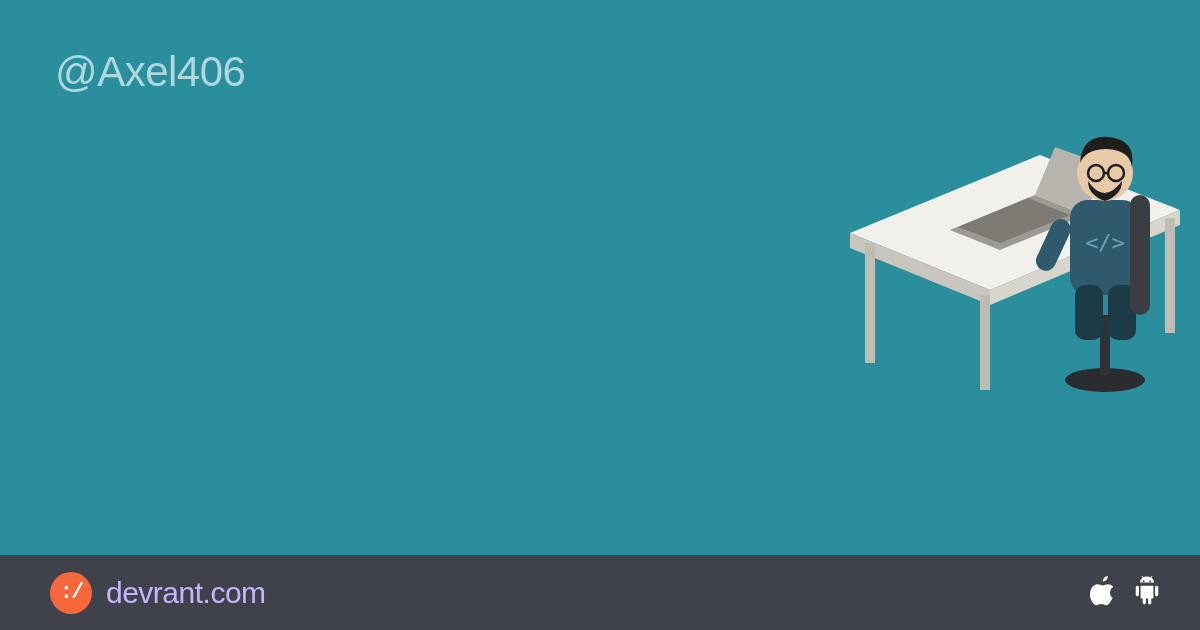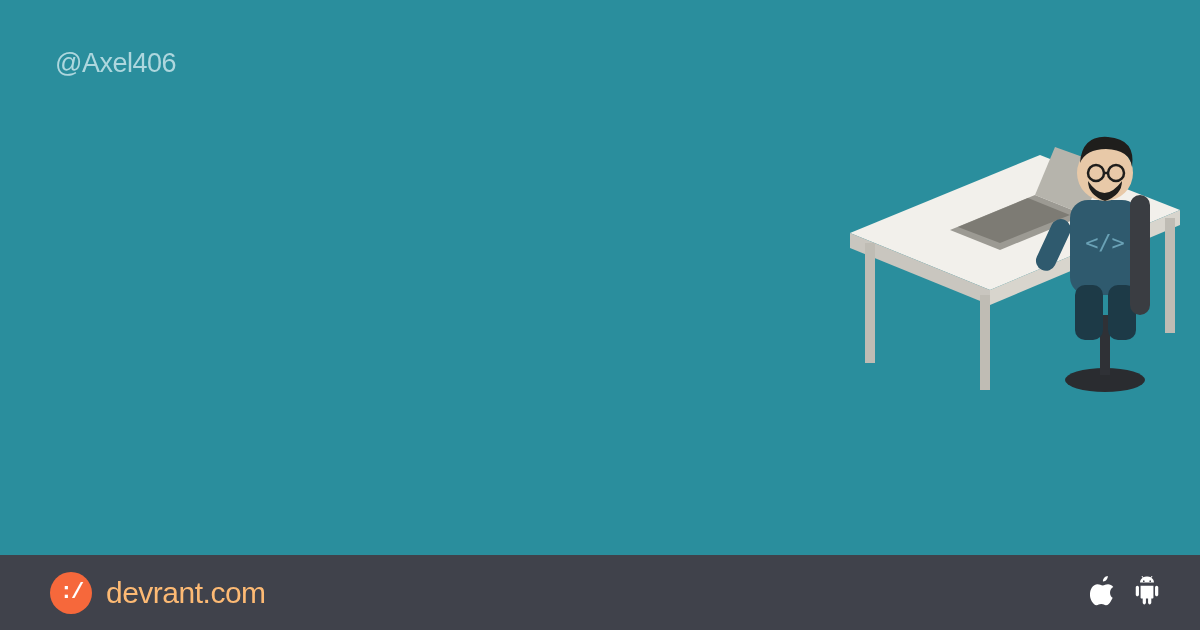--- a/index.html
+++ b/index.html
@@ -12,21 +12,21 @@
     overflow: hidden;
   }
   .content {
     position: absolute;
     left: 55px;
     top: 48px;
     right: 370px;
   }
   .username {
     color: #aed7de;
-    font-size: 27px;
+    font-size: 42px;
     font-weight: 400;
     margin-bottom: 22px;
     letter-spacing: -0.5px;
   }
   .post-body {
     color: #ffffff;
     font-size: 33px;
     line-height: 1.42;
     font-weight: 400;
     letter-spacing: -0.3px;
@@ -45,21 +45,21 @@
   .logo-wrap { display: flex; align-items: center; gap: 14px; }
   .logo-ball {
     width: 42px; height: 42px; border-radius: 50%;
     background: #f6683b;
     display: flex; align-items: center; justify-content: center;
     color: #ffffff; font-weight: 700; font-size: 22px;
     font-family: "Courier New", monospace;
     letter-spacing: -2px;
   }
   .logo-text {
-    color: #fdba74; font-size: 30px; font-weight: 400;
+    color: #c4b5fd; font-size: 30px; font-weight: 400;
     letter-spacing: -0.5px;
   }
   .platform-icons {
     margin-left: auto;
     display: flex; align-items: center; gap: 18px;
     color: #ffffff;
   }
   .avatar-scene {
     position: absolute;
     right: 10px;

